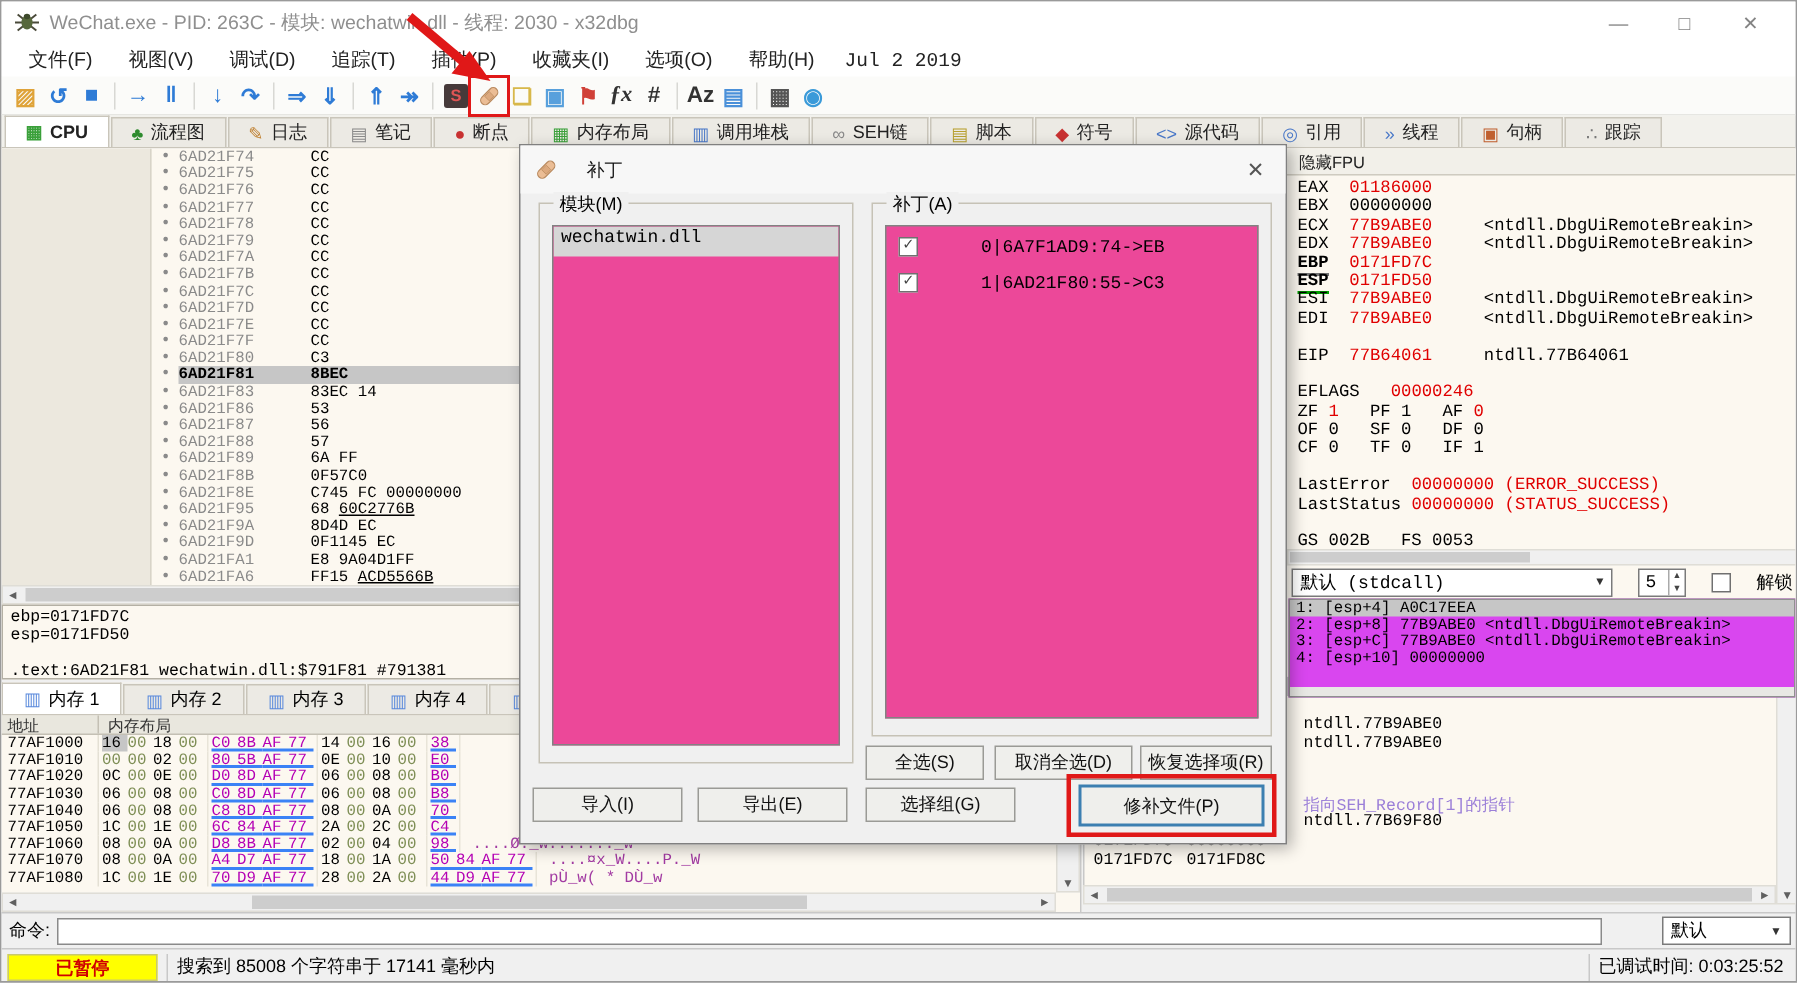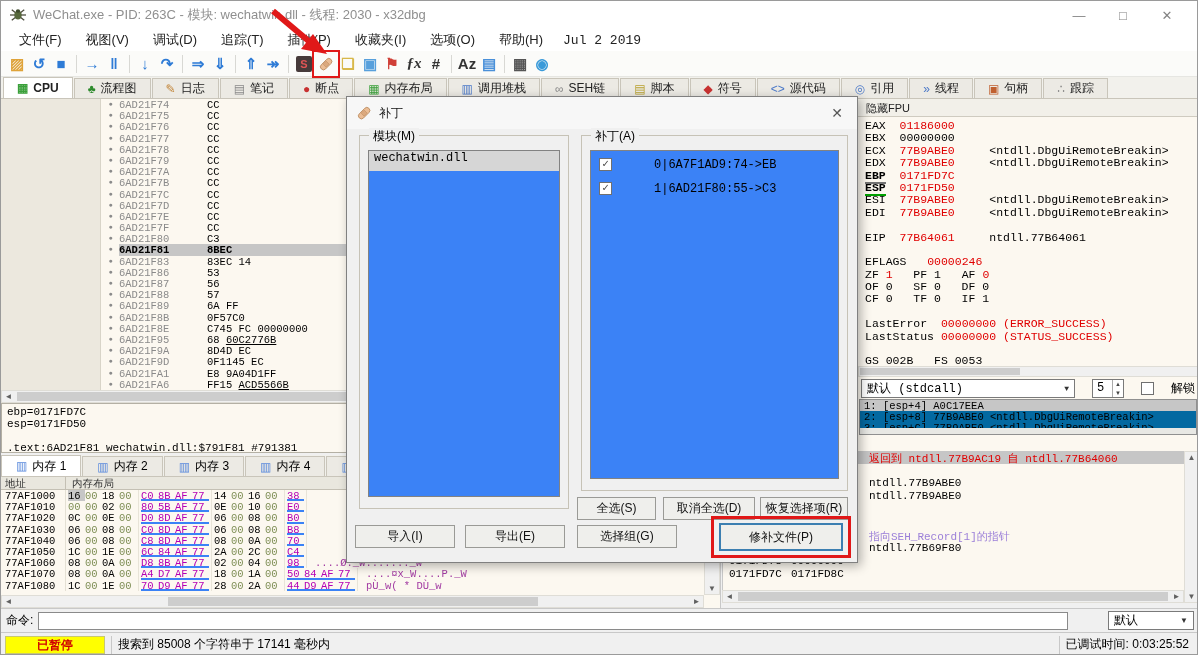--- a/index.html
+++ b/index.html
@@ -104,21 +104,21 @@
   .combo-row { position:absolute; left:860px; top:280px; width:334px; height:19px; display:flex; gap:17px; align-items:center; }
   .combo { flex:1; height:19px; background:#fff; border:1px solid #7A7A7A; display:flex; align-items:center;
            font:12px "Liberation Mono", monospace; padding-left:5px; justify-content:space-between; }
   .combo .car { font-size:8px; color:#333; padding:0 5px; }
   .spin { width:32px; height:19px; background:#fff; border:1px solid #7A7A7A; display:flex; }
   .spin .val { flex:1; font:12px "Liberation Mono", monospace; padding-left:4px; line-height:17px; }
   .spin .ud { width:11px; display:flex; flex-direction:column; font-size:6px; color:#444; border-left:1px solid #AAA; }
   .spin .ud span { flex:1; text-align:center; line-height:8px; }
   .chk { width:13px; height:13px; background:#fff; border:1px solid #707070; }
   .chklbl { font-size:12px; }
-  .args { position:absolute; left:858px; top:300px; width:338px; height:36px; border:1px solid #909090; background:#0369a1; overflow:hidden; }
+  .args { position:absolute; left:858px; top:300px; width:338px; height:66px; border:1px solid #909090; background:#d946ef; overflow:hidden; }
   .arow { height:11px; line-height:11px; font:10.5px "Liberation Mono", monospace; white-space:pre; padding-left:4px; }
   .arow.sel { background:#C6C6C6; }
   .args .ahs { position:absolute; bottom:0; left:0; right:0; height:6px; background:#E8E8E4; }
   .args .ahs .sthumb { height:6px; width:60%; }
   
   .cmdbar { position:absolute; top:607px; left:0; width:1198px; height:24px; background:#F0F0F0;
             border-top:1px solid #C8C8C8; display:flex; align-items:center; padding:0 5px; gap:5px; }
   .cmdbar .lbl { font-size:12px; }
   .cmdbar input { flex:1; height:18px; border:1px solid #8A8A8A; background:#fff; font:12px "Liberation Mono", monospace; padding:0 3px; }
   .cmdbar .combo { flex:none; width:86px; font-family:"Liberation Sans", sans-serif;margin-left:35px; }
@@ -126,27 +126,27 @@
   .statusbar { position:absolute; top:631px; left:0; width:1198px; height:24px; background:#F0F0F0;
                border-top:1px solid #C8C8C8; display:flex; align-items:center; font-size:12px; }
   .stbadge { margin-left:4px; width:100px; text-align:center; background:#FFFF00; color:#D00000; font-weight:bold;
              border:1px solid #C8C870; height:18px; line-height:16px; }
   .stsep { width:1px; height:18px; background:#C8C8C8; margin:0 6px; }
   .stmsg { flex:1; }
   .sttime { padding-right:10px; }
   
   .dialog { position:absolute; left:345px; top:95px; width:512px; height:467px; background:#F0F0F0;
             border:1px solid #808080; box-shadow:3px 3px 10px rgba(0,0,0,0.3); z-index:50; }
-  .dtitle { height:26px; display:flex; align-items:center; padding:16px 9px; background:#F7F7F7; }
+  .dtitle { height:26px; display:flex; align-items:center; padding:16px 9px; background:#F7F7F7;gap:12px; }
   .dtitle .pi { width:16px; height:16px; margin-right:7px; }
   .dtitle .txt { flex:1; font-size:12px; color:#111; }
   .dtitle .x { color:#555; font-size:14px; width:22px; text-align:center; }
   .group { position:absolute; border:1px solid #C6C2B6; }
   .group .glbl { position:absolute; top:-8px; left:9px; background:#F0F0F0; padding:0 4px; font-size:12px; }
-  .glist { position:absolute; left:8px; right:8px; top:14px; bottom:11px; background:#3b82f6; border:1px solid #828282; overflow:hidden; }
+  .glist { position:absolute; left:8px; right:8px; top:14px; bottom:11px; background:#ec4899; border:1px solid #828282; overflow:hidden; }
   .mod-item { height:20px; line-height:20px; padding-left:5px; font:12px "Liberation Mono", monospace; }
   .mod-item.sel { background:#D6D6D6; }
   .prow { height:21px; display:flex; align-items:center; padding-left:8px; font:12px "Liberation Mono", monospace; margin-top:3px; }
   .pchk { width:13px; height:13px; border:1px solid #707070; background:#fff; font-size:11px; line-height:11px;
           text-align:center; color:#444; margin-right:42px; flex:none; }
   .dbtn { position:absolute; height:23px; background:#EFEFEC; border:1px solid #9A9A96; font-size:12px;
           text-align:center; line-height:21px; color:#111; }
   .dbtn.primary { border:2px solid #3C7FB1; line-height:24px; height:28px; }
   .red-rect { position:absolute; border:3px solid #E01818; z-index:5; }
   

